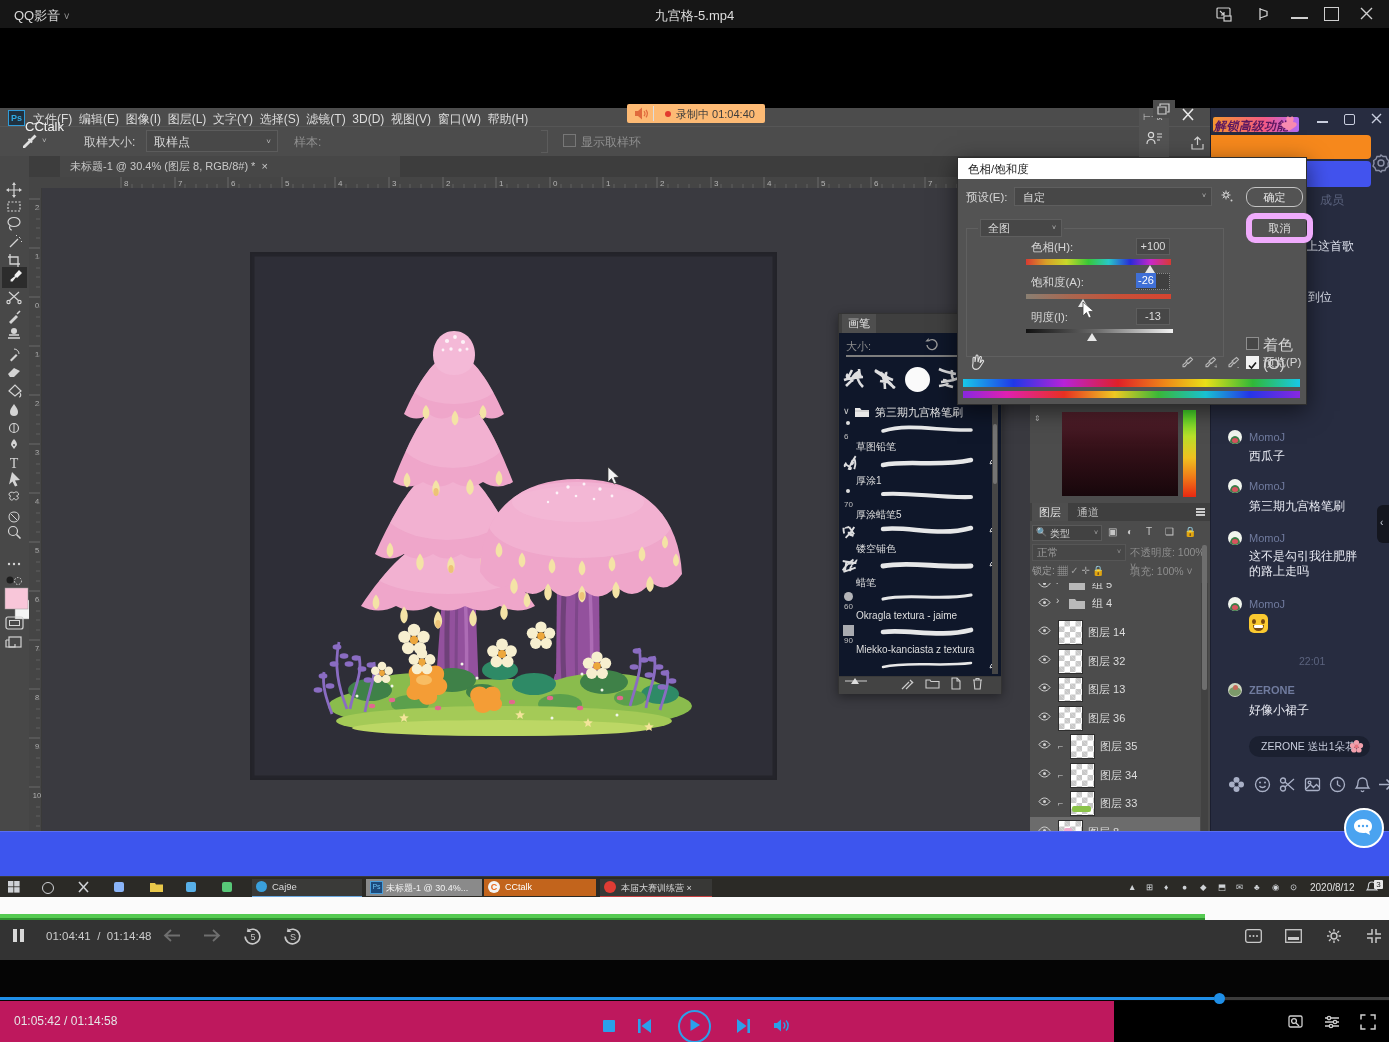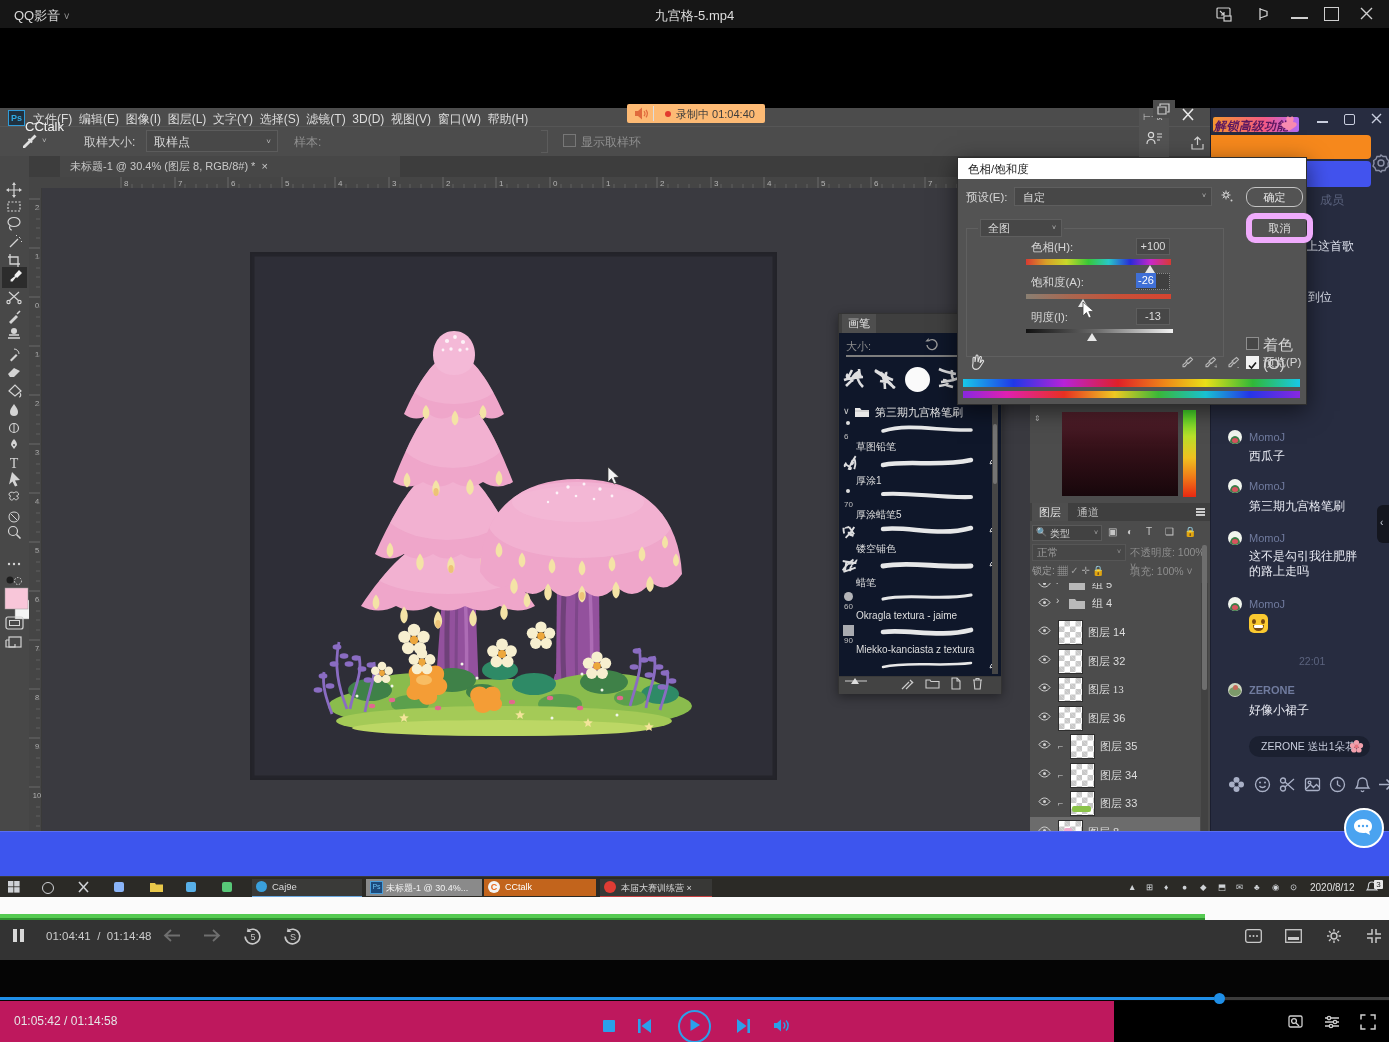--- a/index.html
+++ b/index.html
@@ -645,21 +645,21 @@
       <path d="M1 4.5C3 1.8 4.7 1 6.5 1s3.5.8 5.5 3.5C10 7.2 8.3 8 6.5 8S3 7.2 1 4.5z" fill="none" stroke="#d2d2d2" stroke-width="1"></path>
       <circle cx="6.5" cy="4.5" r="1.5" fill="#d2d2d2"></circle>
     </svg>
     <div class="abs" style="left:28px;top:66px;width:23px;height:23px;background-color:#fff;background-image:linear-gradient(45deg,#c8c8c8 25%,transparent 25%,transparent 75%,#c8c8c8 75%),linear-gradient(45deg,#c8c8c8 25%,transparent 25%,transparent 75%,#c8c8c8 75%);background-size:11px 11px;background-position:0 0,5.5px 5.5px;border:1px solid #2e2e2e;"></div>
     <div class="abs" style="left:58px;top:71px;font-size:11px;color:#dcdcdc;">图层 32</div>
     <svg class="abs" style="left:8px;top:100px" width="13" height="9" viewBox="0 0 13 9">
       <path d="M1 4.5C3 1.8 4.7 1 6.5 1s3.5.8 5.5 3.5C10 7.2 8.3 8 6.5 8S3 7.2 1 4.5z" fill="none" stroke="#d2d2d2" stroke-width="1"></path>
       <circle cx="6.5" cy="4.5" r="1.5" fill="#d2d2d2"></circle>
     </svg>
     <div class="abs" style="left:28px;top:94px;width:23px;height:23px;background-color:#fff;background-image:linear-gradient(45deg,#c8c8c8 25%,transparent 25%,transparent 75%,#c8c8c8 75%),linear-gradient(45deg,#c8c8c8 25%,transparent 25%,transparent 75%,#c8c8c8 75%);background-size:11px 11px;background-position:0 0,5.5px 5.5px;border:1px solid #2e2e2e;"></div>
-    <div class="abs" style="left:58px;top:99px;font-size:11px;color:#dcdcdc;font-family:Liberation Serif, serif;">图层 13</div>
+    <div class="abs" style="left:58px;top:99px;font-size:11px;color:#dcdcdc;">图层 13</div>
     <svg class="abs" style="left:8px;top:129px" width="13" height="9" viewBox="0 0 13 9">
       <path d="M1 4.5C3 1.8 4.7 1 6.5 1s3.5.8 5.5 3.5C10 7.2 8.3 8 6.5 8S3 7.2 1 4.5z" fill="none" stroke="#d2d2d2" stroke-width="1"></path>
       <circle cx="6.5" cy="4.5" r="1.5" fill="#d2d2d2"></circle>
     </svg>
     <div class="abs" style="left:28px;top:123px;width:23px;height:23px;background-color:#fff;background-image:linear-gradient(45deg,#c8c8c8 25%,transparent 25%,transparent 75%,#c8c8c8 75%),linear-gradient(45deg,#c8c8c8 25%,transparent 25%,transparent 75%,#c8c8c8 75%);background-size:11px 11px;background-position:0 0,5.5px 5.5px;border:1px solid #2e2e2e;"></div>
     <div class="abs" style="left:58px;top:128px;font-size:11px;color:#dcdcdc;">图层 36</div>
     <svg class="abs" style="left:8px;top:157px" width="13" height="9" viewBox="0 0 13 9">
       <path d="M1 4.5C3 1.8 4.7 1 6.5 1s3.5.8 5.5 3.5C10 7.2 8.3 8 6.5 8S3 7.2 1 4.5z" fill="none" stroke="#d2d2d2" stroke-width="1"></path>
       <circle cx="6.5" cy="4.5" r="1.5" fill="#d2d2d2"></circle>
     </svg>

